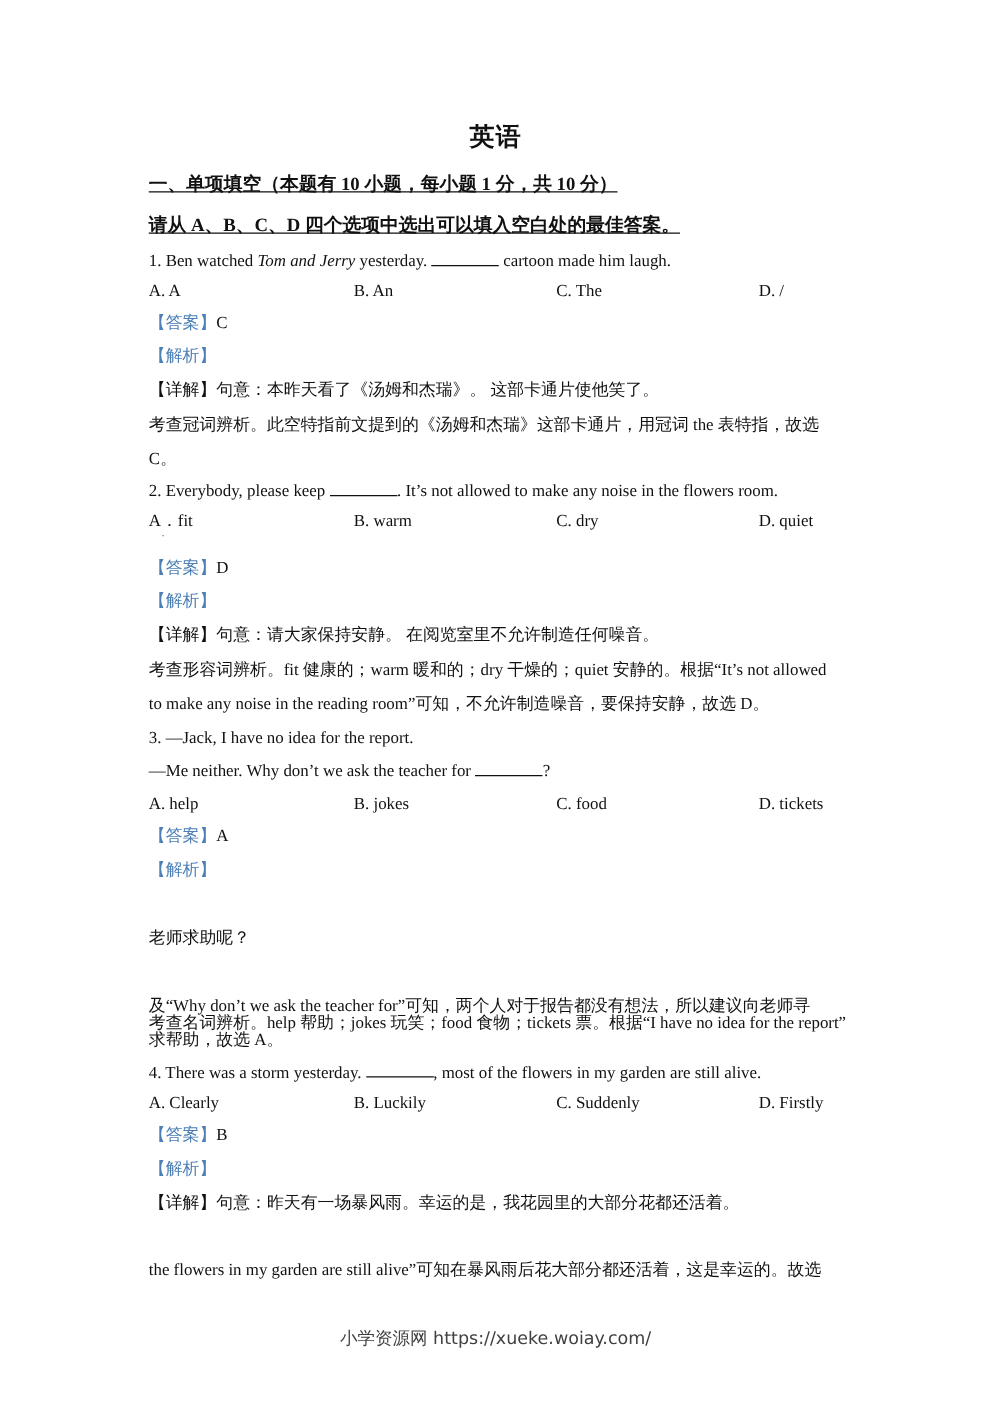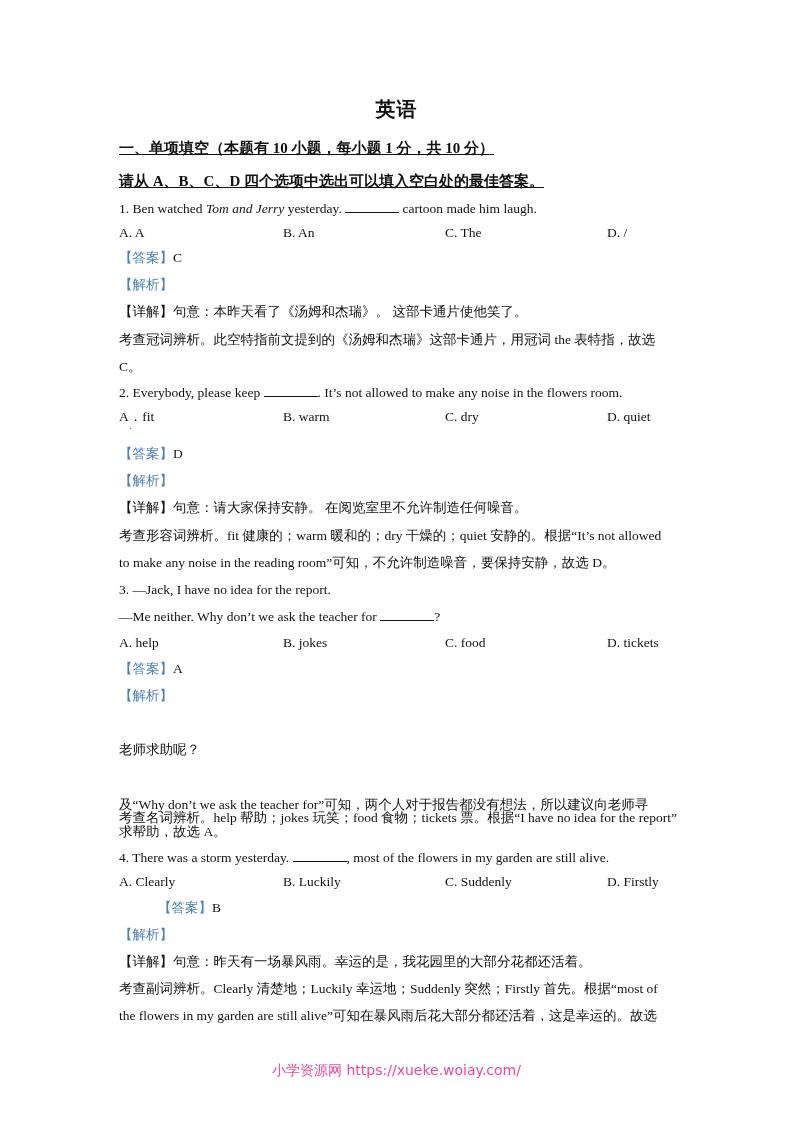--- a/index.html
+++ b/index.html
@@ -78,21 +78,21 @@
       background: #777;
     }
     .footer {
       position: absolute;
       top: 1062px;
       left: 0;
       width: 793px;
       text-align: center;
       font-family: "DejaVu Sans", sans-serif;
       font-size: 14px;
-      color: #ec4899;
+      color: #404040;
     }
   </style>
 </head>
 <body>
 
 <div class="page">
 
   <div class="title">英语</div>
 
   <div class="line bold-line" style="top:139px;">一、单项填空（本题有 10 小题，每小题 1 分，共 10 分）</div>
@@ -158,24 +158,23 @@
 
   <div class="line" style="top:849px;">
     <span>4. There was a storm yesterday. </span><span class="blank"></span><span>, most of the flowers in my garden are still alive.</span>
   </div>
   <div class="options" style="top:873px;">
     <span class="opt-a">A. Clearly</span>
     <span class="opt-b">B. Luckily</span>
     <span class="opt-c">C. Suddenly</span>
     <span class="opt-d">D. Firstly</span>
   </div>
-  <div class="line" style="top:899px;margin-left:39px;">
+  <div class="line" style="top:899px;">
     <span class="label-blue">【答案】</span><span>B</span>
   </div>
   <div class="line label-blue" style="top:926px;">【解析】</div>
   <div class="line" style="top:953px;">
     <span>【详解】</span><span>句意：昨天有一场暴风雨。幸运的是，我花园里的大部分花都还活着。</span>
   </div>
-  <div class="line" style="top:980px;">考查副词辨析。Clearly 清楚地；Luckily 幸运地；Suddenly 突然；Firstly 首先。根据“most of</div>
   <div class="line" style="top:1007px;">the flowers in my garden are still alive”可知在暴风雨后花大部分都还活着，这是幸运的。故选</div>
 
   <div class="footer">小学资源网 https://xueke.woiay.com/</div>
 </div>
 
 </body></html>

